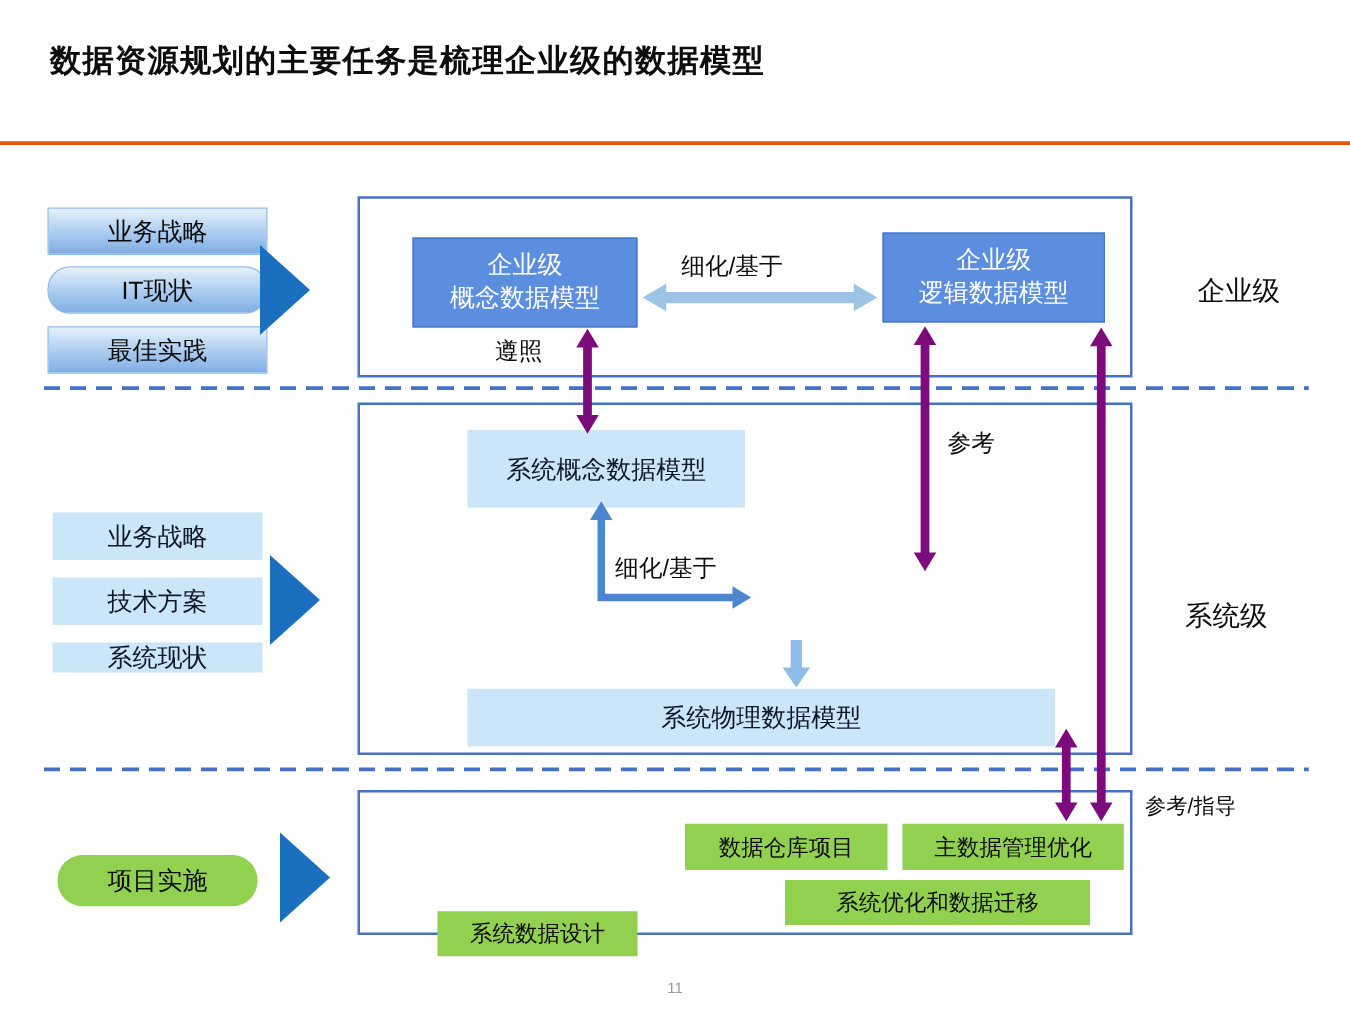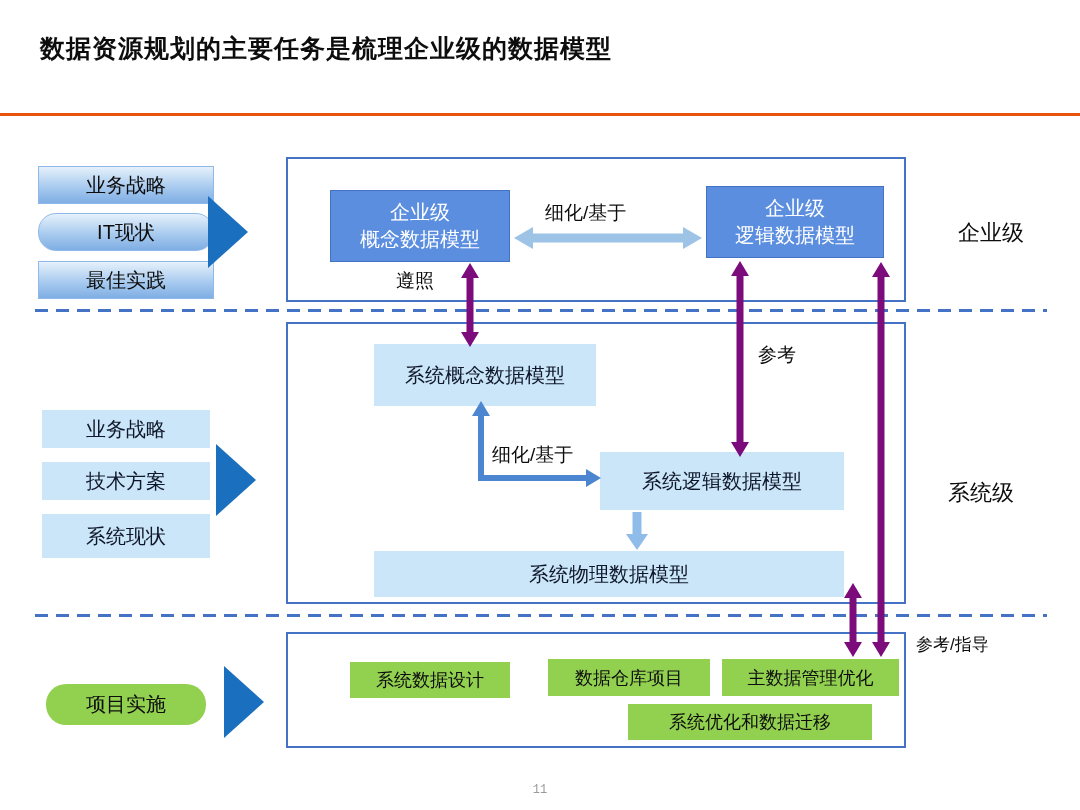--- a/index.html
+++ b/index.html
@@ -32,38 +32,38 @@
     position:absolute;height:3px;z-index:2;
     background:repeating-linear-gradient(90deg,#4472C4 0 13px,transparent 13px 21px);
   }
   .tri{position:absolute;width:0;height:0;border-style:solid;z-index:3;
     border-top:36px solid transparent;border-bottom:36px solid transparent;
     border-right:none;border-left:40px solid #1A6FBF;}
   .side-label{position:absolute;font-size:22px;color:#0d0d0d;z-index:6;}
   .arrow-label{position:absolute;font-size:19px;color:#0d0d0d;z-index:6;}
   .arrow-layer{position:absolute;left:0;top:0;z-index:5;pointer-events:none;}
   .page-num{position:absolute;left:0;top:783px;width:1080px;text-align:center;
-    font-size:12px;color:#9a9a9a;z-index:6;font-family:Liberation Mono, monospace;}
+    font-size:12px;color:#9a9a9a;z-index:6;}
 </style>
 </head>
 <body>
 
 <div class="canvas">
 
   <div class="title">数据资源规划的主要任务是梳理企业级的数据模型</div>
   <div class="accent-line"></div>
 
   <div class="box grad-box" style="left:38px;top:166px;">业务战略</div>
   <div class="box grad-box" style="left:38px;top:213px;border-radius:18px;">IT现状</div>
   <div class="box grad-box" style="left:38px;top:261px;">最佳实践</div>
   <div class="tri" style="left:208px;top:196px;"></div>
 
   <div class="box lblue-box" style="left:42px;top:410px;width:168px;height:38px;font-size:20px;">业务战略</div>
   <div class="box lblue-box" style="left:42px;top:462px;width:168px;height:38px;font-size:20px;">技术方案</div>
-  <div class="box lblue-box" style="left:42px;top:514px;width:168px;height:44px;font-size:20px;">系统现状</div>
+  <div class="box lblue-box" style="left:42px;top:514px;width:168px;height:24px;font-size:20px;">系统现状</div>
   <div class="tri" style="left:216px;top:444px;"></div>
 
   <div class="box green-box" style="left:46px;top:684px;width:160px;height:41px;font-size:20px;border-radius:20px;">项目实施</div>
   <div class="tri" style="left:224px;top:666px;"></div>
 
   <div class="section" style="left:286px;top:157px;width:620px;height:145px;"></div>
   <div class="section" style="left:286px;top:322px;width:620px;height:282px;"></div>
   <div class="section" style="left:286px;top:632px;width:620px;height:116px;"></div>
 
   <div class="dashed" style="left:35px;top:309px;width:1012px;"></div>
@@ -73,28 +73,27 @@
 概念数据模型</div>
   <div class="box blue-box" style="left:706px;top:186px;width:178px;height:72px;">企业级
 逻辑数据模型</div>
   <div class="arrow-label" style="left:545px;top:200px;">细化/基于</div>
   <div class="arrow-label" style="left:396px;top:268px;text-align:right;">遵照</div>
   <div class="side-label" style="left:958px;top:218px;">企业级</div>
 
   <div class="box lblue-box" style="left:374px;top:344px;width:222px;height:62px;font-size:20px;">系统概念数据模型</div>
   <div class="arrow-label" style="left:758px;top:342px;">参考</div>
   <div class="arrow-label" style="left:492px;top:442px;">细化/基于</div>
-  <div class="box lblue-box" style="left:600px;top:452px;width:244px;height:58px;font-size:20px;">系统逻辑数据模型</div>
   <div class="box lblue-box" style="left:374px;top:551px;width:470px;height:46px;font-size:20px;">系统物理数据模型</div>
   <div class="side-label" style="left:948px;top:478px;">系统级</div>
 
   <div class="arrow-label" style="left:916px;top:633px;font-size:17px;">参考/指导</div>
   <div class="box green-box" style="left:548px;top:659px;width:162px;height:37px;font-size:18px;">数据仓库项目</div>
   <div class="box green-box" style="left:722px;top:659px;width:177px;height:37px;font-size:18px;">主数据管理优化</div>
-  <div class="box green-box" style="left:350px;top:662px;width:160px;height:36px;font-size:18px;">系统数据设计</div>
+  <div class="box green-box" style="left:350px;top:729px;width:160px;height:36px;font-size:18px;">系统数据设计</div>
   <div class="box green-box" style="left:628px;top:704px;width:244px;height:36px;font-size:18px;text-align:center;">系统优化和数据迁移</div>
 
   <svg class="arrow-layer" width="1080" height="810" viewBox="0 0 1080 810">
 
     <g>
       <line x1="531" y1="238" x2="685" y2="238" stroke="#9DC3E6" stroke-width="9"></line>
       <polygon points="533,227 533,249 514,238" fill="#9DC3E6"></polygon>
       <polygon points="683,227 683,249 702,238" fill="#9DC3E6"></polygon>
     </g>
 

